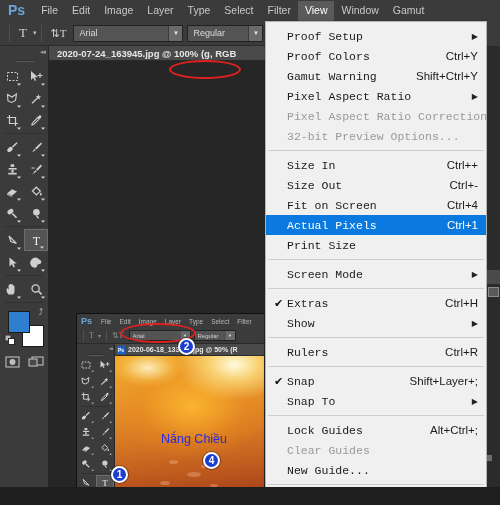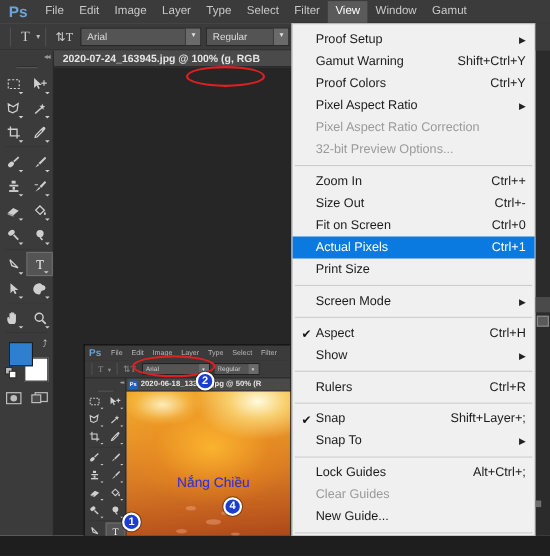--- a/index.html
+++ b/index.html
@@ -176,21 +176,21 @@
     position:absolute; left:265px; top:21px; width:222px; min-height:480px;
     background:#f0f0f0; border:1px solid #b4b4b4;
     box-shadow:1px 1px 3px rgba(0,0,0,.45);
     padding:4px 0 3px 0;
   }
   .vrow {
     position:relative; display:flex; align-items:center;
     height:20px; padding:0 8px 0 8px; color:#1b1b1b; font-size:11.5px; white-space:nowrap;
   }
   .vrow .chk { width:13px; font-size:11px; color:#111; flex:0 0 13px; }
-  .vrow .lbl { flex:1; }
+  .vrow .lbl { flex:1;font-family:Liberation Mono, monospace; }
   .vrow .acc { color:#1b1b1b; font-size:11.5px; margin-left:12px; }
   .vrow .sub { color:#222; font-size:8px; margin-left:12px; }
   .vrow.disabled .lbl, .vrow.disabled .acc { color:#9a9a9a; }
   .vrow.sel { background:#0a7ae0; }
   .vrow.sel .lbl, .vrow.sel .acc { color:#ffffff; }
   .vsep { height:1px; background:#cdcdcd; margin:4px 2px; }
 
   
   .right-strip {
     position:absolute; left:487px; top:21px; width:13px; bottom:0; background:#2b2b2b;
@@ -573,58 +573,58 @@
 
   <div class="viewmenu">
 
     <div class="vrow">
       <span class="chk"></span>
       <span class="lbl">Proof Setup</span>
       <span class="sub">▶</span>
     </div>
     <div class="vrow">
       <span class="chk"></span>
+      <span class="lbl">Proof Colors</span>
+      <span class="acc">Ctrl+Y</span>
+    </div>
+    <div class="vrow">
+      <span class="chk"></span>
       <span class="lbl">Gamut Warning</span>
       <span class="acc">Shift+Ctrl+Y</span>
     </div>
     <div class="vrow">
       <span class="chk"></span>
-      <span class="lbl">Proof Colors</span>
-      <span class="acc">Ctrl+Y</span>
-    </div>
-    <div class="vrow">
-      <span class="chk"></span>
       <span class="lbl">Pixel Aspect Ratio</span>
       <span class="sub">▶</span>
     </div>
     <div class="vrow disabled">
       <span class="chk"></span>
       <span class="lbl">Pixel Aspect Ratio Correction</span>
     </div>
     <div class="vrow disabled">
       <span class="chk"></span>
       <span class="lbl">32-bit Preview Options...</span>
     </div>
 
     <div class="vsep"></div>
 
     <div class="vrow">
       <span class="chk"></span>
-      <span class="lbl">Zoom In</span>
+      <span class="lbl">Size In</span>
       <span class="acc">Ctrl++</span>
     </div>
     <div class="vrow">
       <span class="chk"></span>
       <span class="lbl">Size Out</span>
       <span class="acc">Ctrl+-</span>
     </div>
     <div class="vrow">
       <span class="chk"></span>
       <span class="lbl">Fit on Screen</span>
-      <span class="acc">Ctrl+0</span>
+      <span class="acc">Ctrl+4</span>
     </div>
     <div class="vrow sel">
       <span class="chk"></span>
       <span class="lbl">Actual Pixels</span>
       <span class="acc">Ctrl+1</span>
     </div>
     <div class="vrow">
       <span class="chk"></span>
       <span class="lbl">Print Size</span>
     </div>
@@ -634,21 +634,21 @@
     <div class="vrow">
       <span class="chk"></span>
       <span class="lbl">Screen Mode</span>
       <span class="sub">▶</span>
     </div>
 
     <div class="vsep"></div>
 
     <div class="vrow">
       <span class="chk">✔</span>
-      <span class="lbl">Aspect</span>
+      <span class="lbl">Extras</span>
       <span class="acc">Ctrl+H</span>
     </div>
     <div class="vrow">
       <span class="chk"></span>
       <span class="lbl">Show</span>
       <span class="sub">▶</span>
     </div>
 
     <div class="vsep"></div>
 

